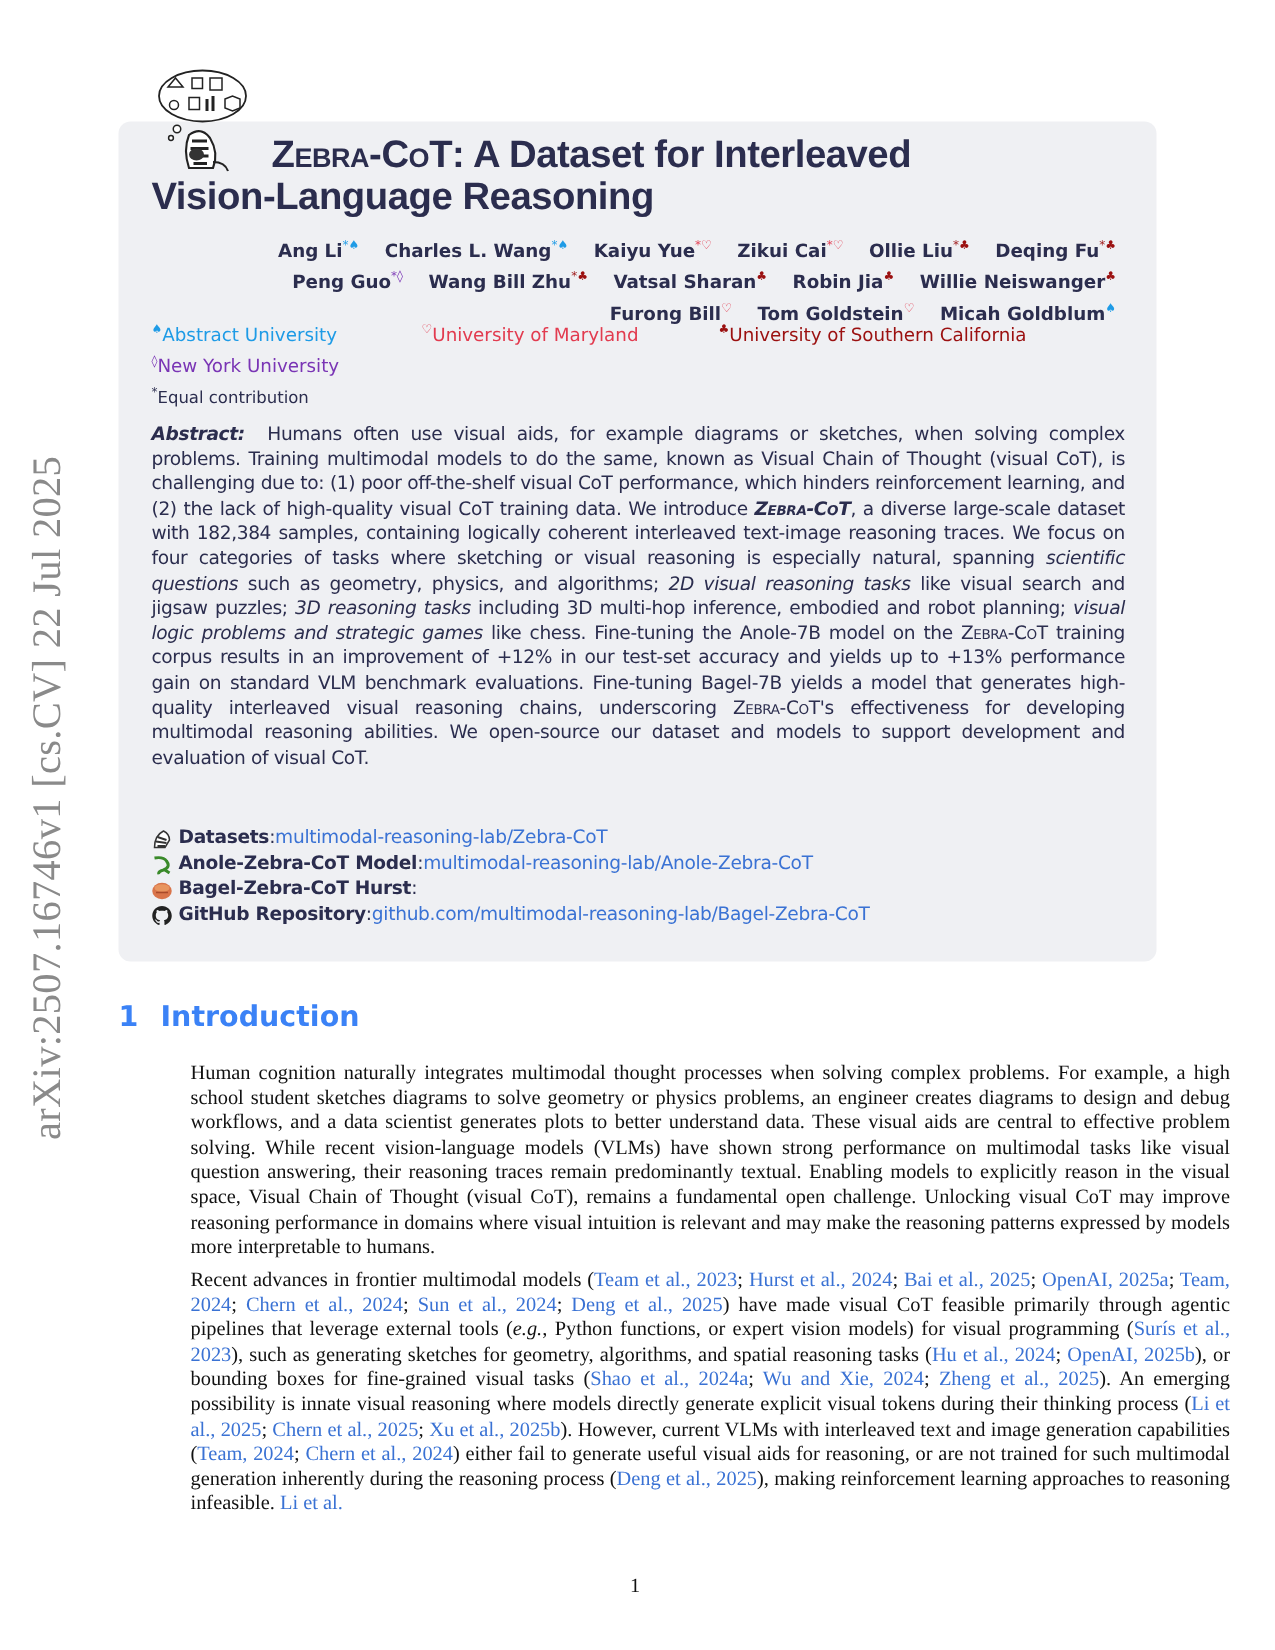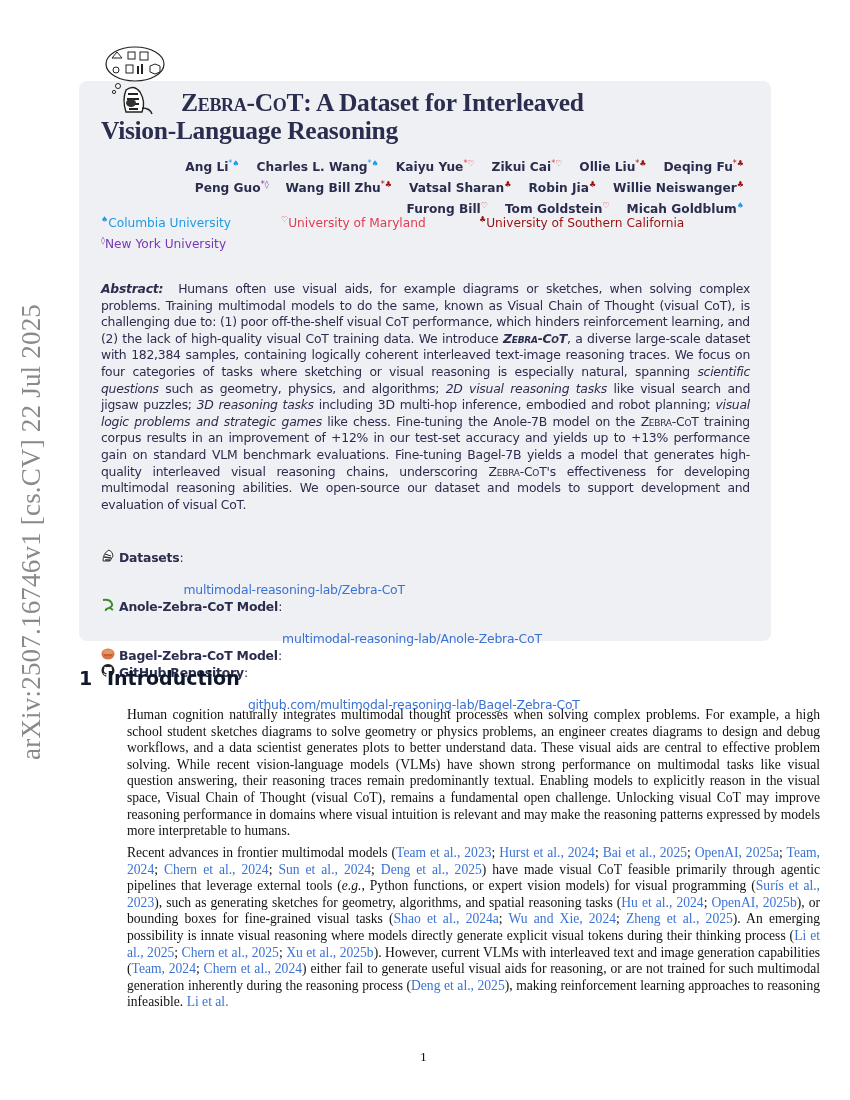--- a/index.html
+++ b/index.html
@@ -1,44 +1,44 @@
 <!DOCTYPE html>
 <html><head>
 <meta charset="utf-8">
 <style>
   html, body { margin: 0; padding: 0; }
   body { width: 850px; height: 1100px; background: #ffffff; position: relative; overflow: hidden; font-family: "DejaVu Sans", sans-serif; }
   .arxiv-stamp { position: absolute; left: 16px; top: 760px; transform-origin: 0 0; transform: rotate(-90deg); font-family: "Liberation Serif", serif; font-size: 27px; color: #8a8a8a; white-space: nowrap; letter-spacing: 0.2px; }
   .logo { position: absolute; left: 104px; top: 46px; width: 62px; height: 72px; }
   .header-box { position: absolute; left: 79px; top: 81px; width: 692px; height: 560px; background: #eff0f3; border-radius: 8px; }
-  .title { position: absolute; left: 101px; top: 89px; width: 660px; color: #2b2d4e; font-family: Liberation Serif, serif; font-weight: bold; font-size: 25.5px; line-height: 28px; letter-spacing: -0.3px; }
+  .title { position: absolute; left: 101px; top: 89px; width: 660px; color: #2b2d4e; font-family: Liberation Sans, sans-serif; font-weight: bold; font-size: 25.5px; line-height: 28px; letter-spacing: -0.3px; }
   .title .l1 { display: block; padding-left: 80px; }
   .title .sc { font-variant: small-caps; }
   .authors { position: absolute; left: 101px; top: 155px; width: 660px; color: #2b2d4e; font-family: "DejaVu Sans", sans-serif; font-weight: bold; font-size: 12.2px; line-height: 17px; text-align: right; }
   .authors .row { white-space: nowrap; }
   .authors .a { margin-right: 17px; }
   .authors sup { font-size: 8px; font-weight: normal; }
   .c-col { color: #1e9be6; }
   .c-umd { color: #e23b4f; }
   .c-usc { color: #9b1010; }
   .c-nyu { color: #7a35b5; }
   .affils { position: absolute; left: 101px; top: 211px; width: 660px; font-family: "DejaVu Sans", sans-serif; font-size: 12.2px; line-height: 17px; }
   .affils .row { white-space: nowrap; }
   .affils .u { display: inline-block; }
   .affils sup { font-size: 8px; }
   .eq { font-size: 11px; color: #2b2d4e; }
   .abstract { position: absolute; left: 101px; top: 281px; width: 649px; color: #2b2d4e; font-family: "DejaVu Sans", sans-serif; font-size: 12.4px; line-height: 16.6px; text-align: justify; letter-spacing: -0.25px; }
   .abstract b { font-weight: bold; font-style: italic; }
   .abstract .sc { font-variant: small-caps; }
   .links { position: absolute; left: 101px; top: 549px; width: 660px; font-family: "DejaVu Sans", sans-serif; font-size: 12.4px; line-height: 17px; color: #2b2d4e; letter-spacing: -0.2px; }
-  .links .row { white-space: nowrap; display: flex; align-items: flex-start; }
+  .links .row { white-space: nowrap; display: flex; align-items: flex-end; }
   .links .ic { display: inline-block; width: 14px; height: 13px; margin-right: 4px; }
   .links b { font-weight: bold; }
-  .links a { color: #3a72d4; text-decoration: none; margin-top: 32px; }
-  .sec-title { position: absolute; left: 79px; top: 667px; color: #0f172a; font-family: "DejaVu Sans", sans-serif; font-weight: bold; font-size: 19px; }
+  .links a { color: #3a72d4; text-decoration: none; }
+  .sec-title { position: absolute; left: 79px; top: 667px; color: #3b82f6; font-family: "DejaVu Sans", sans-serif; font-weight: bold; font-size: 19px; }
   .sec-title .num { display: inline-block; width: 28px; }
   .body-text { position: absolute; left: 79px; width: 693px; font-family: "Liberation Serif", serif; font-size: 13.6px; line-height: 16.6px; color: #111; text-align: justify; margin-left: 48px; }
   .p1 { top: 707px; }
   .p2 { top: 845px; }
   .cite { color: #3a72d4; }
   .page-num { position: absolute; left: 420px; top: 1049px; font-family: "Liberation Serif", serif; font-size: 13.5px; color: #111; }
 </style>
 </head>
 <body>
 
@@ -70,23 +70,24 @@
 </div>
 
 <div class="authors" id="authors">
     <div class="row"><span class="a"><span class="">Ang Li</span><sup class="c-col">*♠</sup></span><span class="a"><span class="">Charles L. Wang</span><sup class="c-col">*♠</sup></span><span class="a"><span class="">Kaiyu Yue</span><sup class="c-umd">*♡</sup></span><span class="a"><span class="">Zikui Cai</span><sup class="c-umd">*♡</sup></span><span class="a"><span class="">Ollie Liu</span><sup class="c-usc">*♣</sup></span><span class="a"><span class="">Deqing Fu</span><sup class="c-usc">*♣</sup></span></div>
     <div class="row"><span class="a"><span class="">Peng Guo</span><sup class="c-nyu">*◊</sup></span><span class="a"><span class="">Wang Bill Zhu</span><sup class="c-usc">*♣</sup></span><span class="a"><span class="">Vatsal Sharan</span><sup class="c-usc">♣</sup></span><span class="a"><span class="">Robin Jia</span><sup class="c-usc">♣</sup></span><span class="a"><span class="">Willie Neiswanger</span><sup class="c-usc">♣</sup></span></div>
     <div class="row"><span class="a"><span class="">Furong Bill</span><sup class="c-umd">♡</sup></span><span class="a"><span class="">Tom Goldstein</span><sup class="c-umd">♡</sup></span><span class="a"><span class="">Micah Goldblum</span><sup class="c-col">♠</sup></span></div>
   </div>
 
 <div class="affils">
   <div class="row">
-    <span class="u c-col" style="width:180px"><sup>♠</sup><span>Columbia University</span></span><span class="u c-umd" style="width:198px"><sup>♡</sup><span>University of Maryland</span></span><span class="u c-usc"><sup>♣</sup><span>University of Southern California</span></span>
+    <span class="u c-col" style="width:180px"><sup>♠</sup><span>Abstract University</span></span><span class="u c-umd" style="width:198px"><sup>♡</sup><span>University of Maryland</span></span><span class="u c-usc"><sup>♣</sup><span>University of Southern California</span></span>
   </div>
   <div class="row"><span class="u c-nyu"><sup>◊</sup><span>New York University</span></span></div>
+  <div class="row eq"><sup>*</sup><span>Equal contribution</span></div>
 </div>
 
 <div class="abstract">
   <b>Abstract:</b>&nbsp; <span>Humans often use visual aids, for example diagrams or sketches, when solving complex problems. Training multimodal models to do the same, known as Visual Chain of Thought (visual CoT), is challenging due to: (1) poor off-the-shelf visual CoT performance, which hinders reinforcement learning, and (2) the lack of high-quality visual CoT training data. We introduce </span><b class="sc">Zebra-CoT</b><span>, a diverse large-scale dataset with 182,384 samples, containing logically coherent interleaved text-image reasoning traces. We focus on four categories of tasks where sketching or visual reasoning is especially natural, spanning </span><i>scientific questions</i><span> such as geometry, physics, and algorithms; </span><i>2D visual reasoning tasks</i><span> like visual search and jigsaw puzzles; </span><i>3D reasoning tasks</i><span> including 3D multi-hop inference, embodied and robot planning; </span><i>visual logic problems and strategic games</i><span> like chess. Fine-tuning the Anole-7B model on the </span><span class="sc">Zebra-CoT</span><span> training corpus results in an improvement of +12% in our test-set accuracy and yields up to +13% performance gain on standard VLM benchmark evaluations. Fine-tuning Bagel-7B yields a model that generates high-quality interleaved visual reasoning chains, underscoring </span><span class="sc">Zebra-CoT</span><span>'s effectiveness for developing multimodal reasoning abilities. We open-source our dataset and models to support development and evaluation of visual CoT.</span>
 </div>
 
 <div class="links">
   <div class="row">
     <svg class="ic" viewBox="0 0 14 13">
         <path d="M2 12 q0 -8 6 -11 q4 2 4 6 l-3 5 z" fill="#fff" stroke="#333" stroke-width="1"></path>
@@ -103,21 +104,21 @@
     <b>Anole-Zebra-CoT Model</b>
       <span>: </span>
       <a>multimodal-reasoning-lab/Anole-Zebra-CoT</a>
   </div>
   <div class="row">
     <svg class="ic" viewBox="0 0 14 13">
         <ellipse cx="7" cy="7" rx="6.5" ry="5.5" fill="#d9744a"></ellipse>
         <ellipse cx="7" cy="5" rx="5" ry="2.5" fill="#e8955f"></ellipse>
         <path d="M3 8 h8" stroke="#a84a2a" stroke-width="1"></path>
       </svg>
-    <b>Bagel-Zebra-CoT Model</b>
+    <b>Bagel-Zebra-CoT Hurst</b>
       <span>: </span>
   </div>
   <div class="row">
     <svg class="ic" viewBox="0 0 16 16">
         <path fill="#222" d="M8 0C3.6 0 0 3.6 0 8c0 3.5 2.3 6.5 5.5 7.6.4.1.5-.2.5-.4v-1.4c-2.2.5-2.7-1-2.7-1-.4-.9-.9-1.2-.9-1.2-.7-.5.1-.5.1-.5.8.1 1.2.8 1.2.8.7 1.2 1.9.9 2.3.7.1-.5.3-.9.5-1.1-1.8-.2-3.6-.9-3.6-4 0-.9.3-1.6.8-2.1-.1-.2-.4-1 .1-2.1 0 0 .7-.2 2.2.8.6-.2 1.3-.3 2-.3s1.4.1 2 .3c1.5-1 2.2-.8 2.2-.8.4 1.1.2 1.9.1 2.1.5.6.8 1.3.8 2.1 0 3.1-1.9 3.7-3.6 3.9.3.3.5.8.5 1.5v2.2c0 .2.1.5.6.4C13.7 14.5 16 11.5 16 8c0-4.4-3.6-8-8-8z"></path>
       </svg>
     <b>GitHub Repository</b>
       <span>: </span>
       <a>github.com/multimodal-reasoning-lab/Bagel-Zebra-CoT</a>
   </div>

